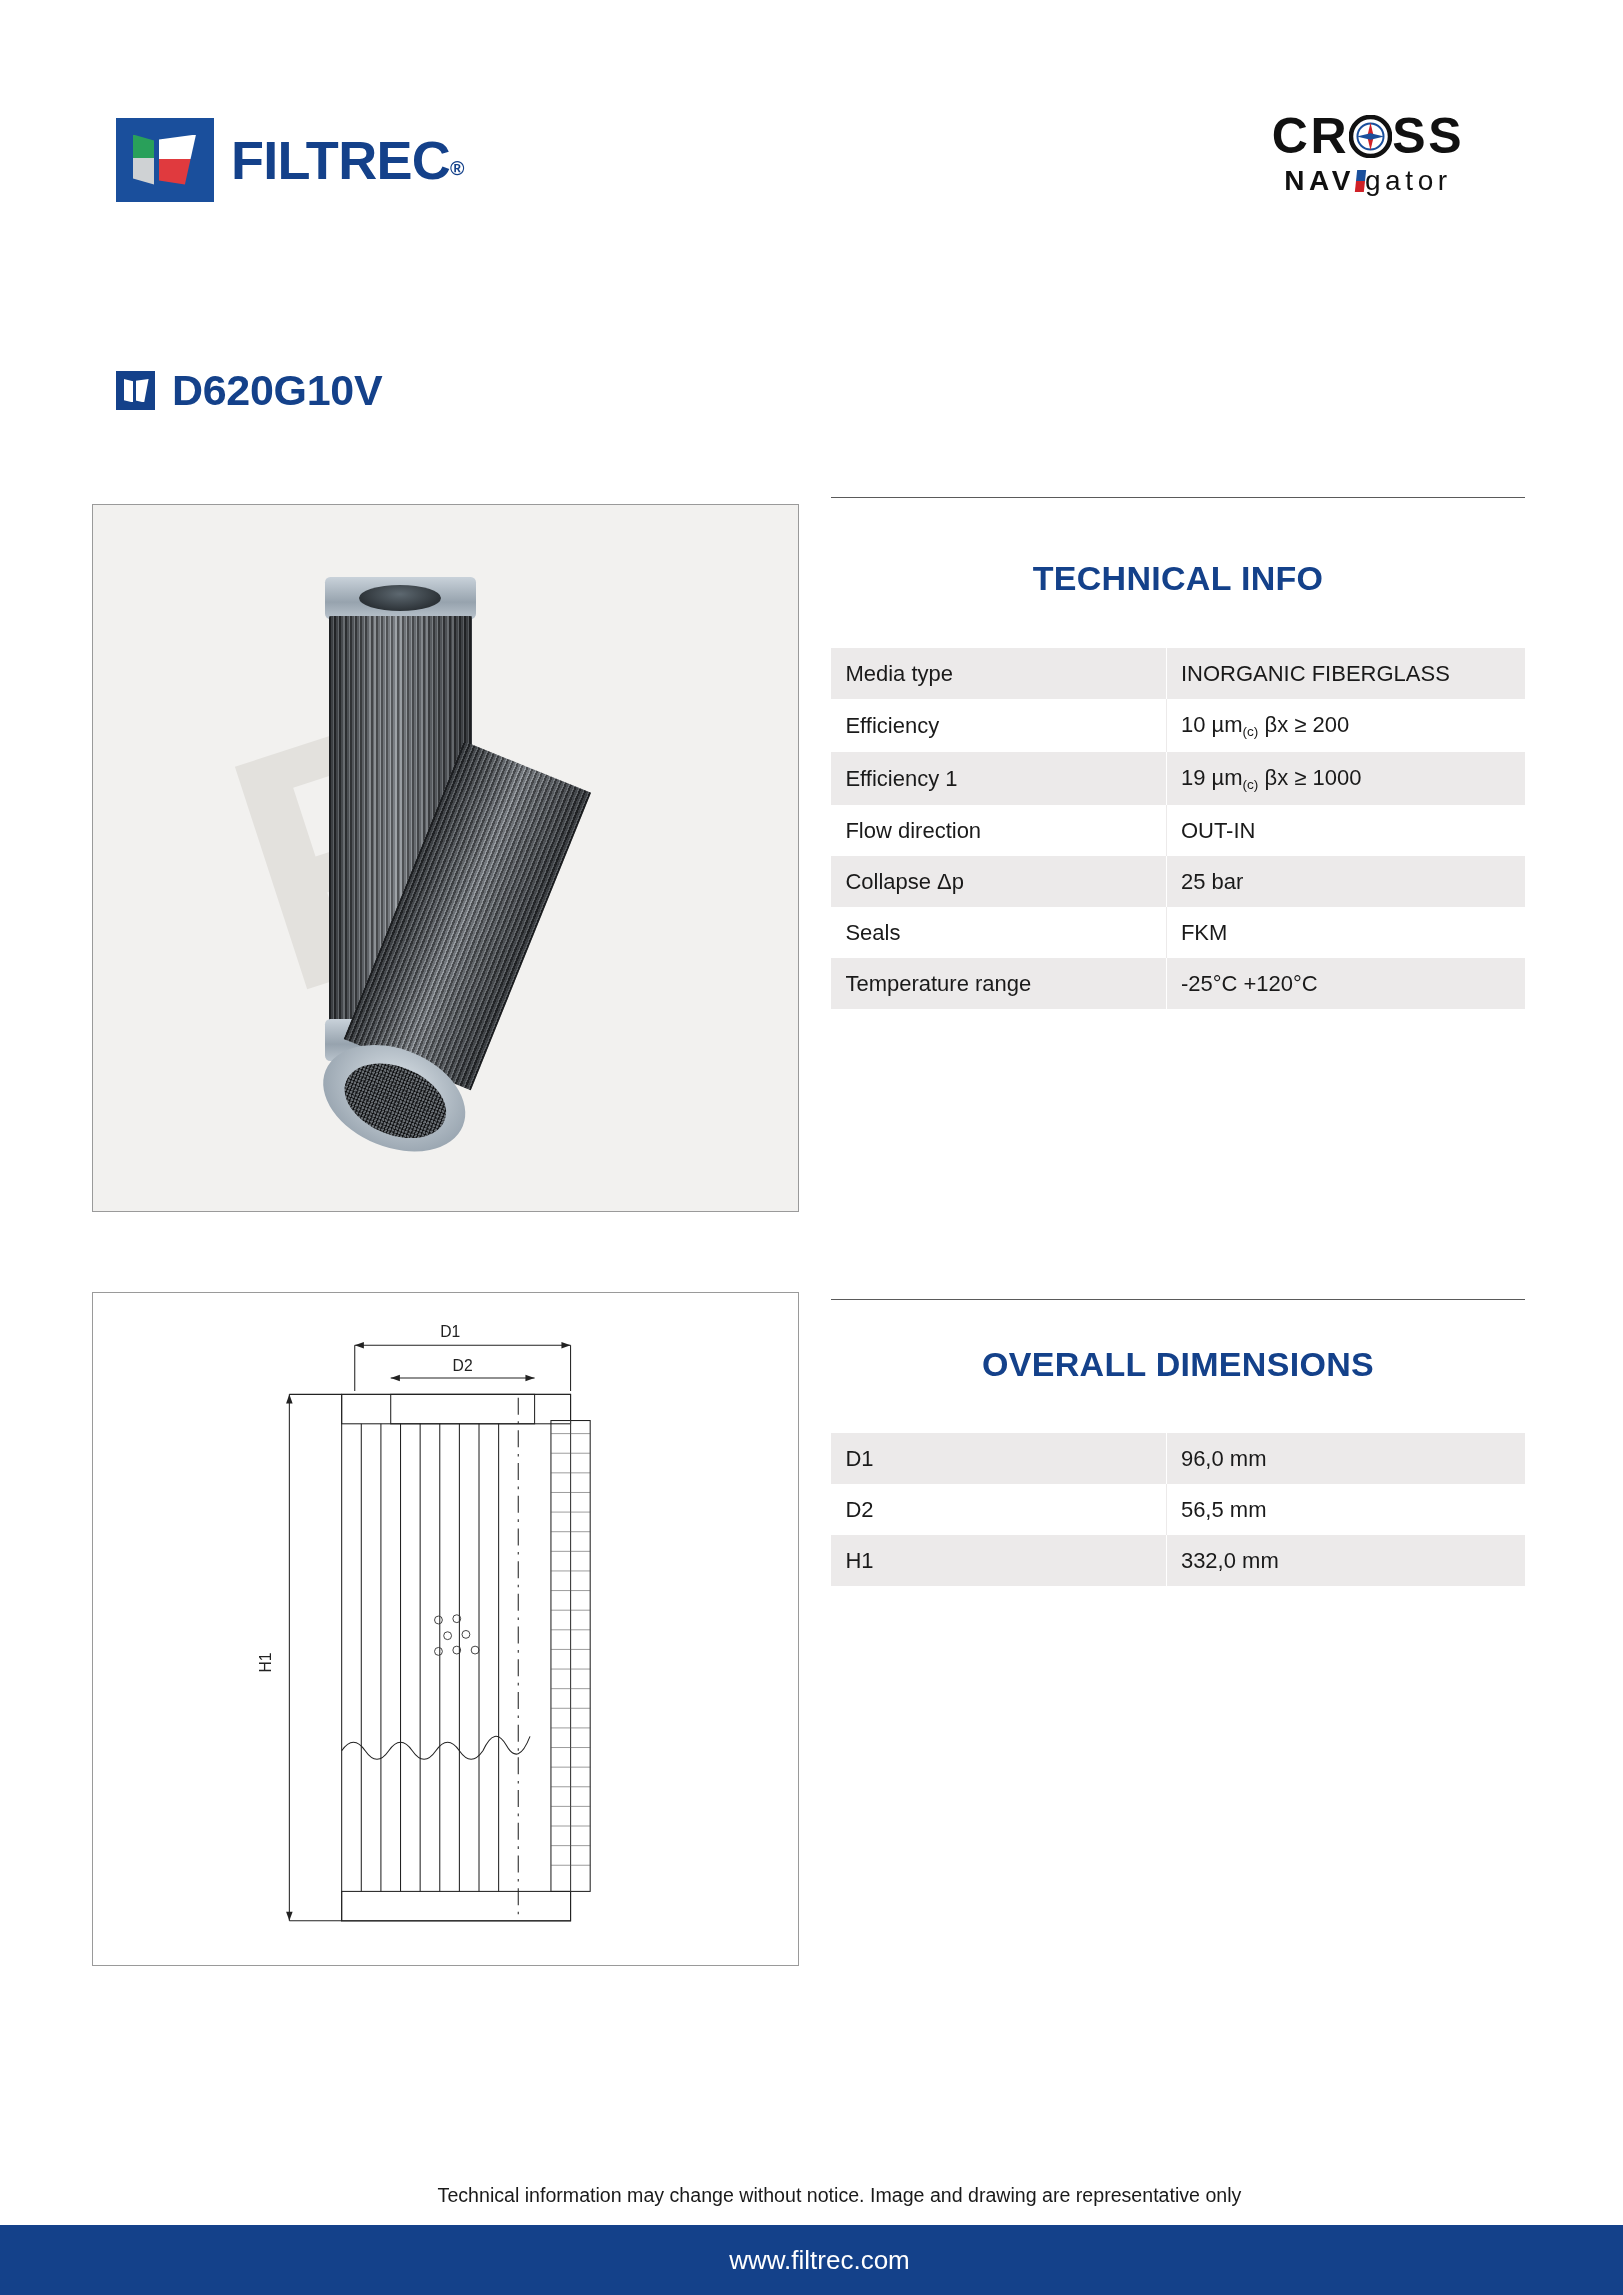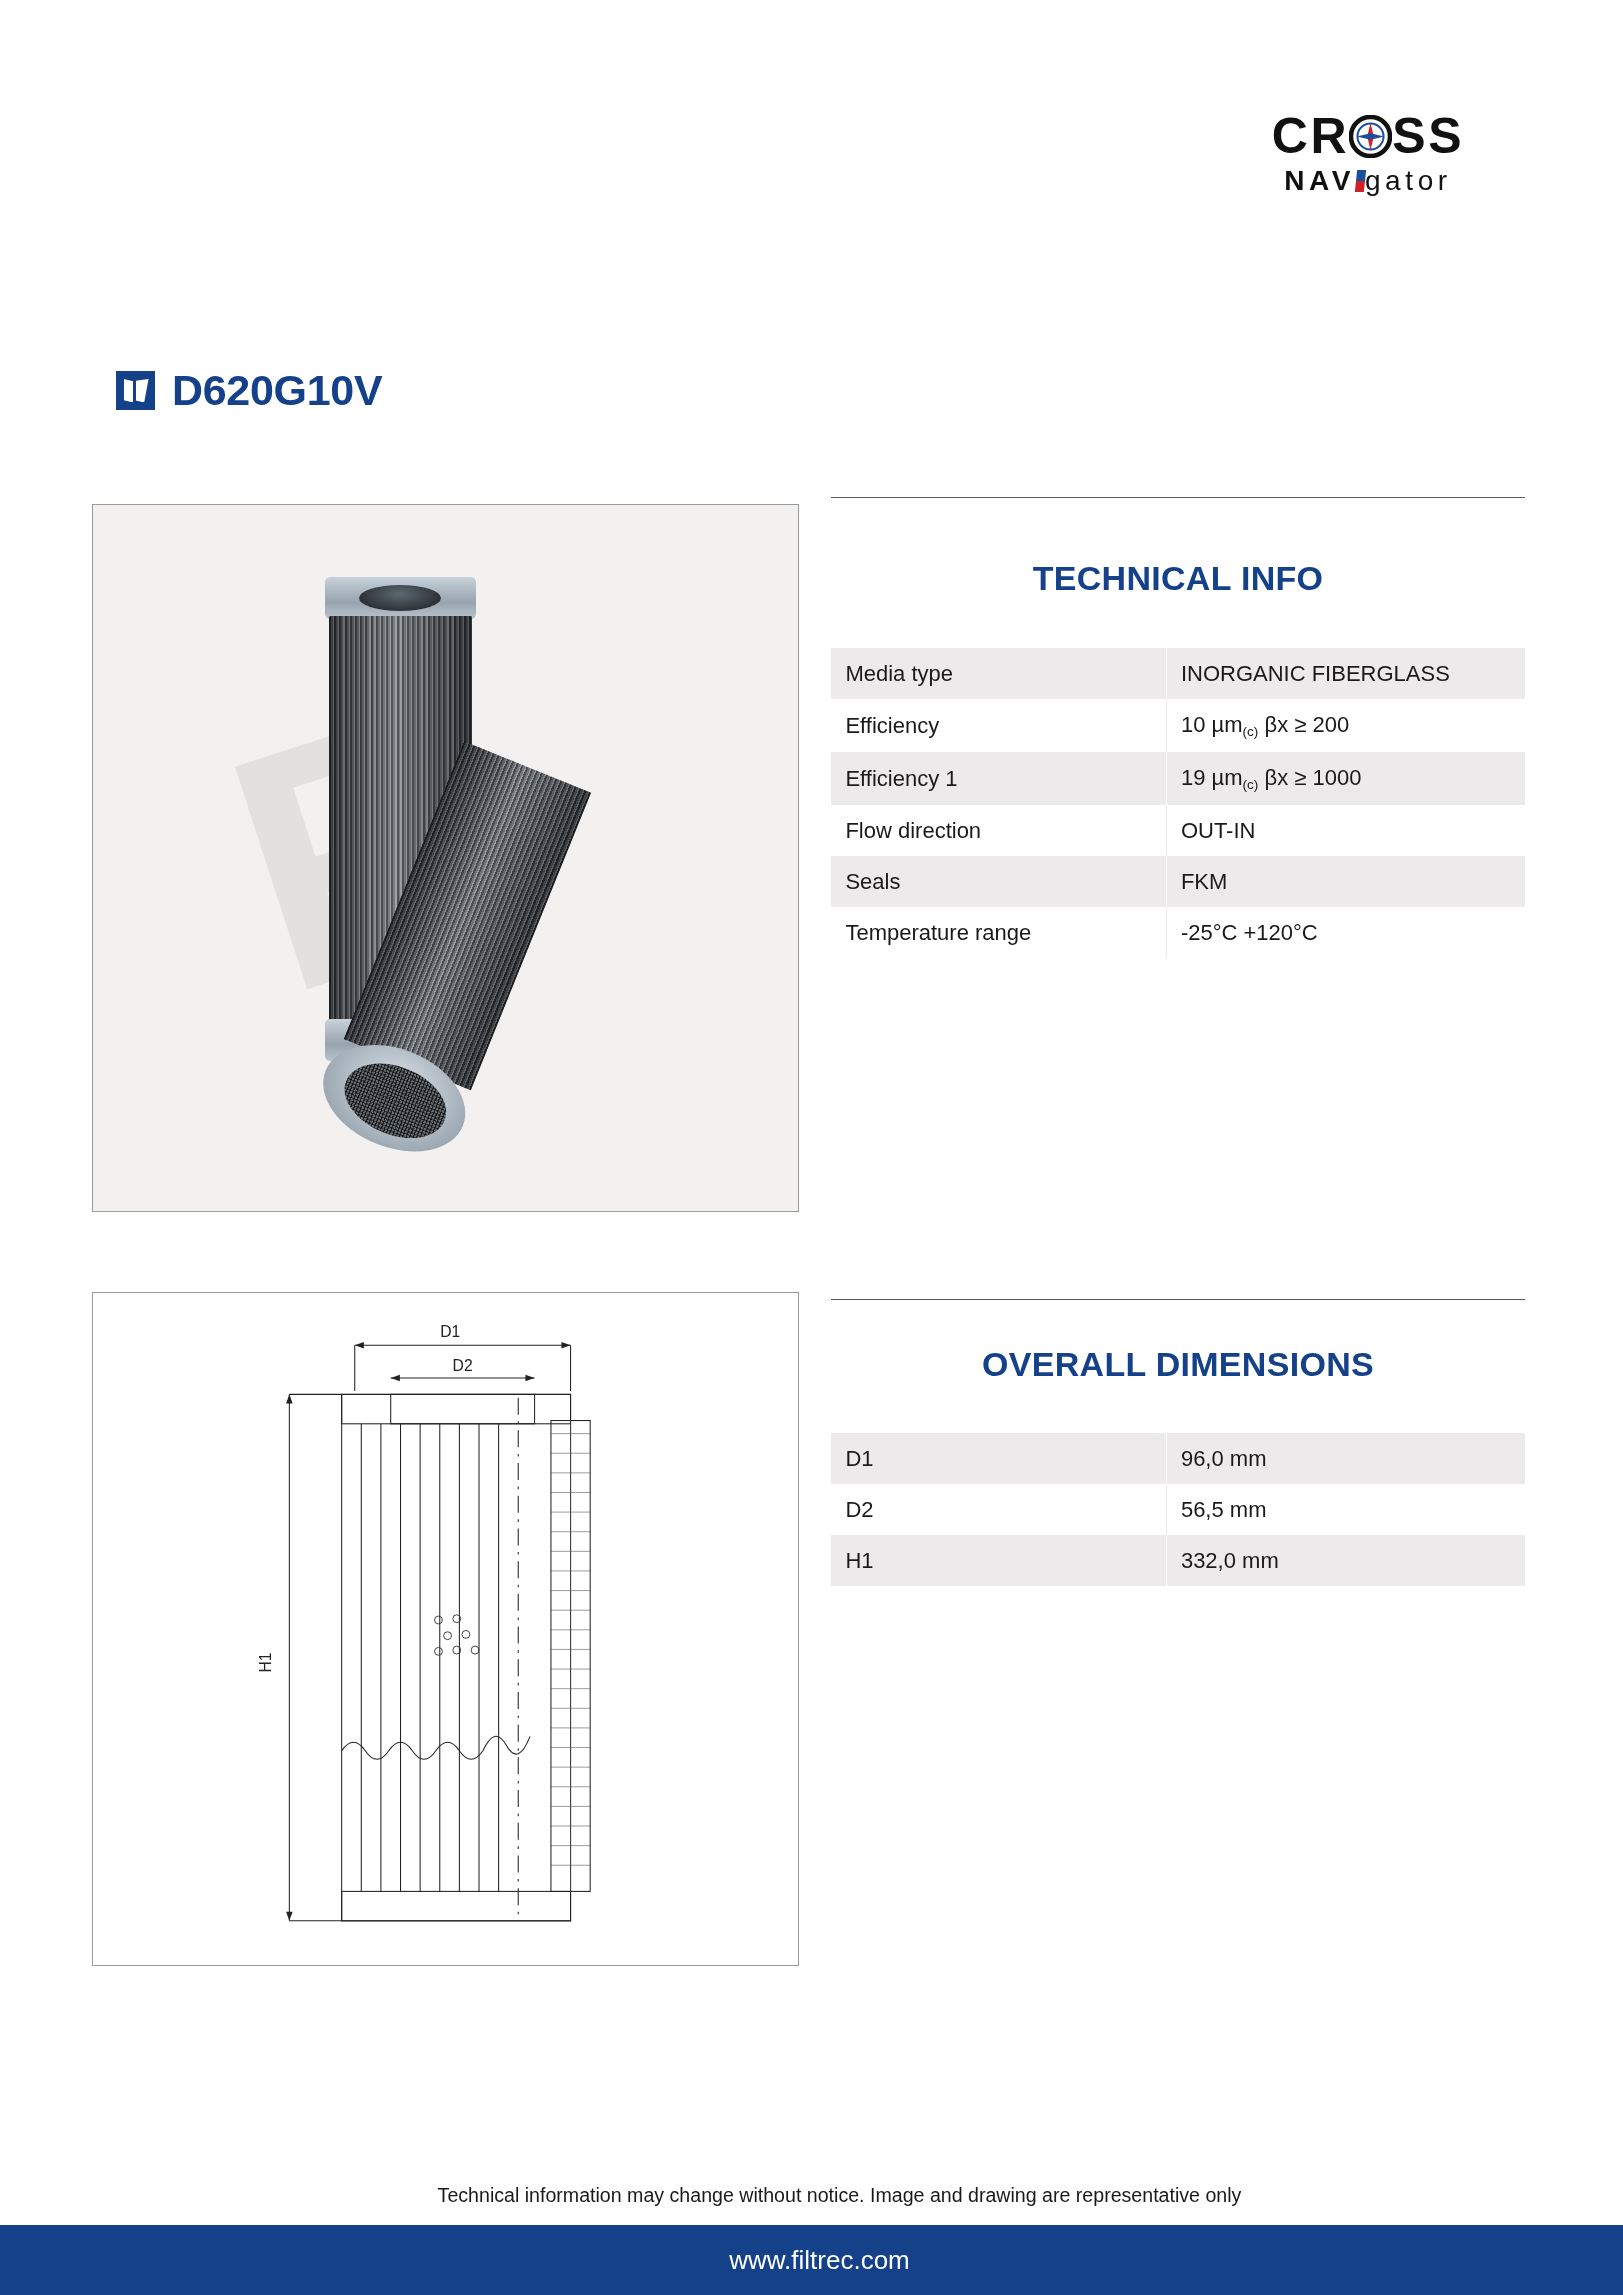--- a/index.html
+++ b/index.html
@@ -297,20 +297,29 @@
     font-size: 26px;
     text-decoration: none;
     margin-left: 16px;
   }
 </style>
 </head>
 <body>
 
 <div class="header">
 
+  <div class="logo-block">
+    <div class="logo-mark">
+      <div class="wing-left"></div>
+      <div class="wing-right"></div>
+    </div>
+    <div>
+      <span class="logo-word">FILTREC</span><span class="logo-reg">®</span>
+    </div>
+  </div>
 
   <div class="cross-nav">
     <div class="cross-word">
       <span>CR</span><span class="o-ring"><svg width="43" height="43" viewBox="0 0 66 66">
         <circle cx="33" cy="33" r="30" fill="none" stroke="#111" stroke-width="7"></circle>
         <circle cx="33" cy="33" r="20" fill="none" stroke="#1a4f9c" stroke-width="3"></circle>
         <polygon points="33,12 38,33 33,54 28,33" fill="#d02127"></polygon>
         <polygon points="12,33 33,28 54,33 33,38" fill="#1a4f9c"></polygon>
       </svg></span><span>SS</span>
     </div>
@@ -447,20 +456,24 @@
     </tr>
     <tr>
       <td class="k">Efficiency 1</td>
       <td class="v"><span>19 µm</span><sub>(c)</sub><span> βx ≥ 1000</span></td>
     </tr>
     <tr>
       <td class="k">Flow direction</td>
       <td class="v">OUT-IN</td>
     </tr>
     <tr>
+      <td class="k">Collapse Δp</td>
+      <td class="v">25 bar</td>
+    </tr>
+    <tr>
       <td class="k">Seals</td>
       <td class="v">FKM</td>
     </tr>
     <tr>
       <td class="k">Temperature range</td>
       <td class="v">-25°C +120°C</td>
     </tr>
   </tbody>
 </table>
 

